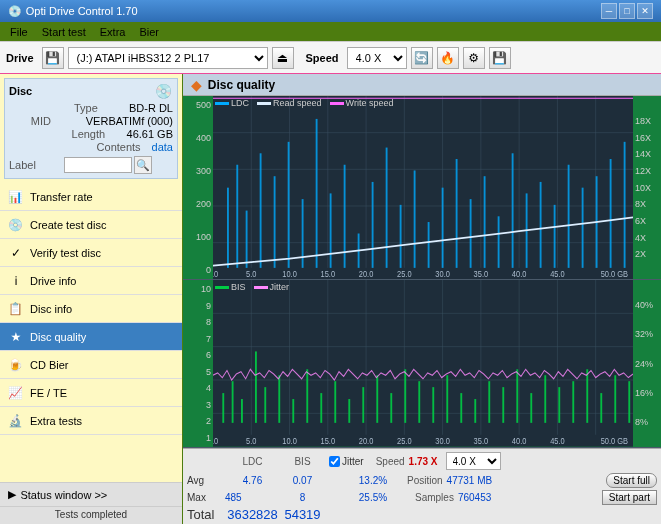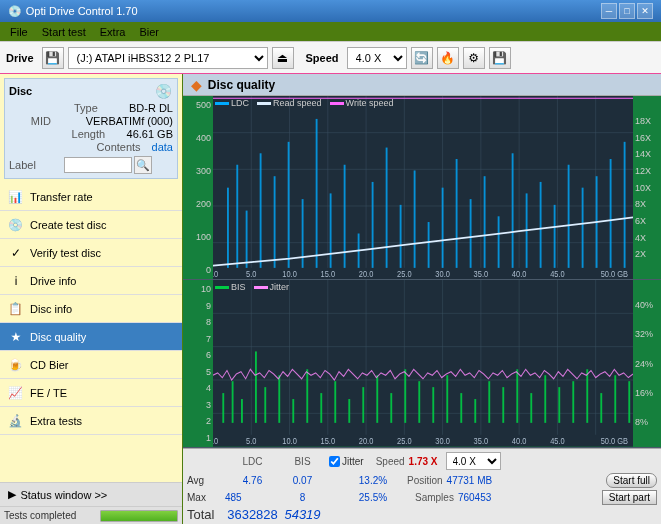--- a/index.html
+++ b/index.html
@@ -138,20 +138,21 @@
 
     
     .progress-bar-container {
       height: 18px;
       background: #e0e0e0;
       border-top: 1px solid #ccc;
       display: flex;
       align-items: center;
       padding: 2px 4px;
       gap: 24px;
+      flex-direction: column;
     }
     .progress-bar-outer {
       flex: 1;
       height: 12px;
       background: #c0c0c0;
       border: 1px solid #aaa;
       border-radius: 1px;
       overflow: hidden;
     }
     .progress-bar-inner {
@@ -664,18 +665,18 @@
         <span style="width:45px; text-align:center; color:#0044cc;">8</span>
         <span style="width:60px; text-align:center; color:#0044cc; margin-left:18px;">25.5%</span>
         <span style="margin-left:12px; color:#555;">Samples</span>
         <span style="margin-left:4px; color:#0044cc;">760453</span>
         <button class="stats-start-part" style="margin-left:auto;">Start part</button>
       </div>
 
       <div style="display:flex; align-items:center; font-size:13px; color:#333;">
         <span style="width:38px;">Total</span>
         <span style="width:55px; text-align:center; color:#0044cc;">3632828</span>
-        <span style="width:45px; text-align:center; color:#0044cc;font-style:italic;">54319</span>
+        <span style="width:45px; text-align:center; color:#0044cc;">54319</span>
       </div>
     </div>
 
   </div>
 </div>
 
 </body></html>

